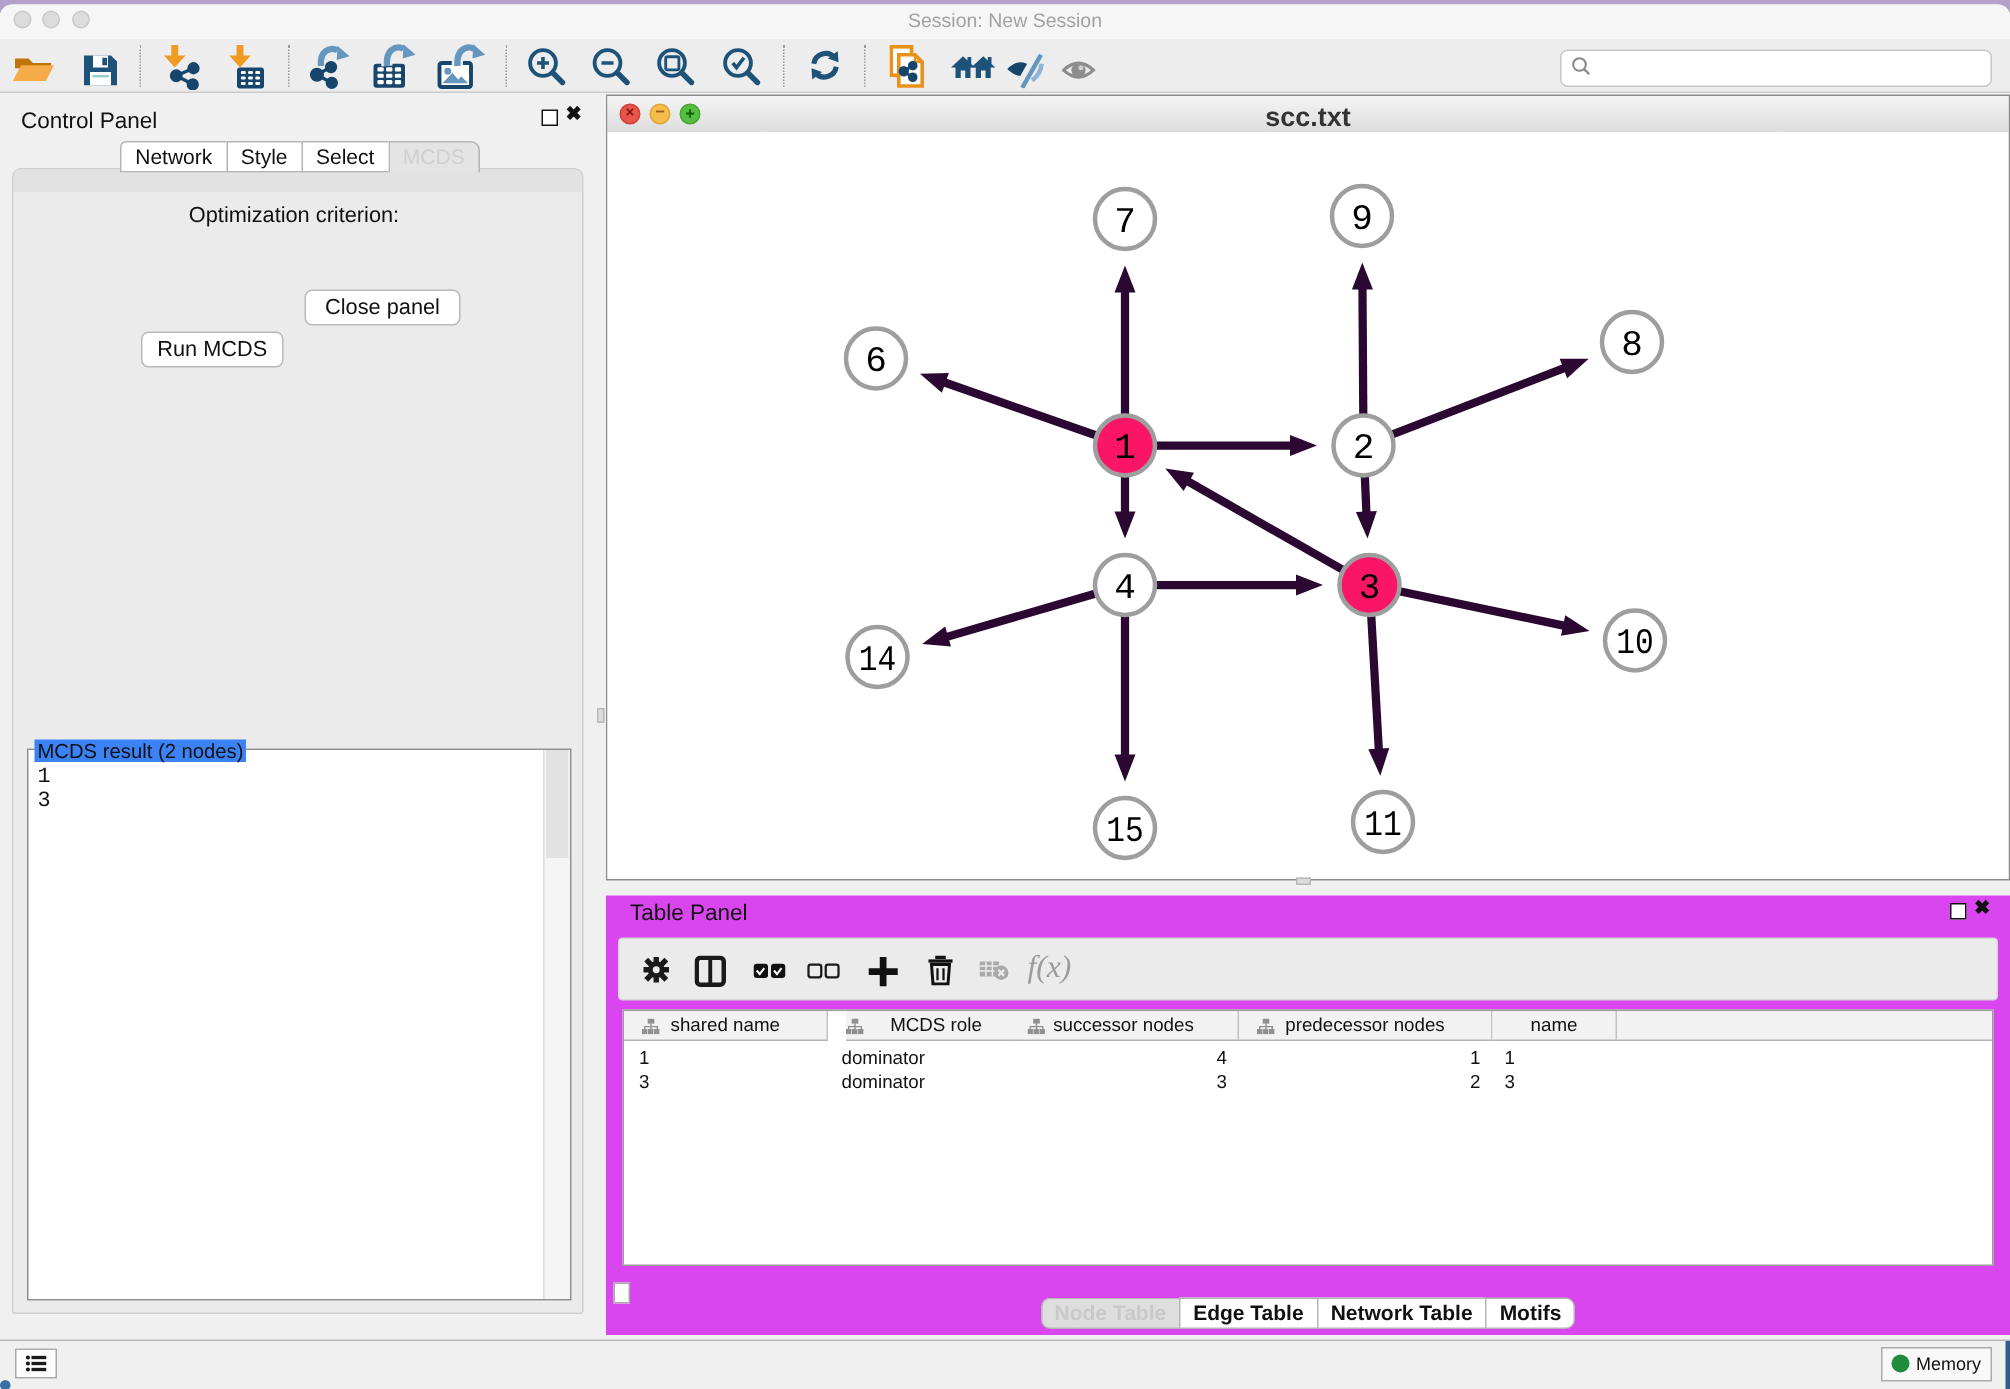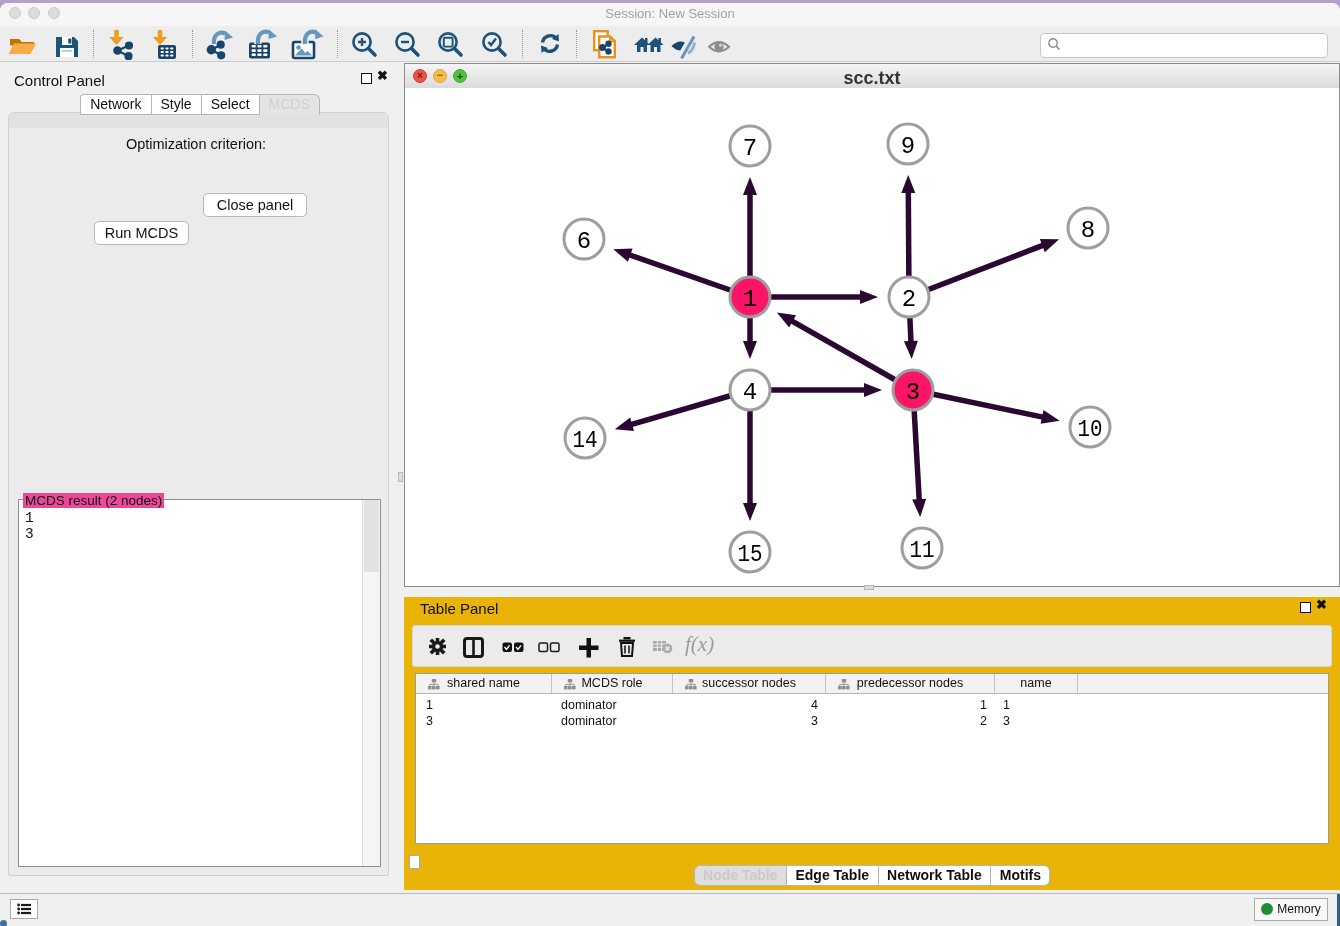--- a/index.html
+++ b/index.html
@@ -20,30 +20,30 @@
 .tabbar{position:absolute;top:32px;left:8px;width:384px;text-align:center;z-index:3;}
 .tab{display:inline-block;box-sizing:border-box;height:21px;line-height:19px;padding:0 9px;background:#fff;border:1px solid #b5b5b5;border-right:none;font-size:14px;color:#111;vertical-align:top;}
 .tab.first{border-radius:4px 0 0 0;}
 .tab.sel{background:#e4e4e4;color:#cfd0cf;border-right:1px solid #b5b5b5;border-bottom:none;border-radius:0 6px 0 0;}
 .cp-pane{position:absolute;left:8px;top:50px;width:381px;height:764px;background:#ebebeb;border:1px solid #d0d0d0;border-radius:6px 6px 2px 2px;box-sizing:border-box;}
 .cp-pane-top{position:absolute;left:0;top:0;width:100%;height:15px;background:#e2e2e2;border-radius:6px 6px 0 0;}
 .opt-label{position:absolute;top:74px;width:100%;text-align:center;font-size:14.5px;color:#111;}
 .dropdown{position:absolute;left:44px;top:96px;width:310px;height:24px;background:#fff;border:1px solid #b9b9b9;border-radius:5px;box-sizing:border-box;font-size:14.5px;line-height:22px;padding-left:13px;color:#111;}
 .btn{position:absolute;height:24px;background:#fff;border:1px solid #b9b9b9;border-radius:5px;box-sizing:border-box;font-size:14.5px;text-align:center;line-height:22px;color:#111;}
 .fieldset{position:absolute;left:18px;top:437px;width:363px;height:368px;background:#fff;border:1px solid #8f8f8f;box-sizing:border-box;}
-.fieldset-legend{position:absolute;left:4px;top:-7px;background:#ec4899;padding:0 2px;font-size:13.5px;color:#111;}
+.fieldset-legend{position:absolute;left:4px;top:-7px;background:#3b82f6;padding:0 2px;font-size:13.5px;color:#111;}
 .scrollv{position:absolute;right:0px;top:0px;width:17px;height:366px;background:#f5f5f5;border-left:1px solid #dcdcdc;}
 .scrollthumb{position:absolute;left:1px;top:0px;width:15px;height:72px;background:#e2e2e2;}
 
 .netframe{position:absolute;left:404px;top:63px;width:936px;height:524px;border:1px solid #8b8b8b;box-sizing:border-box;background:#fff;}
 .net-title{position:absolute;left:0;top:0;width:100%;height:24px;background:linear-gradient(#f5f5f5,#dcdcdc);border-bottom:1px solid #9a9a9a;}
 .net-title-text{position:absolute;width:100%;top:4px;text-align:center;font-size:18px;font-weight:bold;color:#333;}
 .mtl{position:absolute;top:5px;width:14px;height:14px;border-radius:50%;box-sizing:border-box;}
 
-.tp{position:absolute;left:404px;top:597px;width:936px;height:293px;background:#eab308;}
+.tp{position:absolute;left:404px;top:597px;width:936px;height:293px;background:#d946ef;}
 .tbl-toolbar{position:absolute;left:8px;top:28px;width:920px;height:42px;background:#ebebeb;border:1px solid #d6d6d6;border-radius:3px;box-sizing:border-box;}
 .tbl-box{position:absolute;left:11px;top:76px;width:914px;height:171px;background:#fff;border:1px solid #9c9c9c;box-sizing:border-box;}
 .thead{position:absolute;left:0;top:0;height:20px;background:#f2f2f2;border-right:1px solid #c2c2c2;border-bottom:1px solid #b5b5b5;box-sizing:border-box;text-align:center;font-size:12.5px;color:#111;line-height:19px;}
 .trow{position:absolute;font-size:12.5px;color:#111;height:16px;line-height:16px;}
 .btab{display:inline-block;box-sizing:border-box;height:21px;line-height:19px;padding:0 8.5px;background:#fff;border:1px solid #b5b5b5;border-right:none;font-size:14px;font-weight:bold;color:#111;vertical-align:top;}
 .btab.sel{background:#dedede;color:#c8cac8;border-radius:6px 0 0 6px;border-right:none;}
 .btab.last{border-right:1px solid #b5b5b5;border-radius:0 6px 6px 0;}
 
 .statusbar{position:absolute;left:0;top:893px;width:1340px;height:33px;background:#f0f0f0;border-top:1px solid #b9b9b9;box-sizing:border-box;}
 </style>
@@ -339,21 +339,21 @@
       <div class="thead" style="left:0px;width:136px;">shared name</div>
       <svg style="position:absolute;left:12px;top:5px" width="12" height="11" viewBox="0 0 12 11">
 <g fill="#909090">
           <rect x="3.8" y="0" width="4.4" height="3.4"></rect>
           <rect x="0" y="7" width="3.6" height="3.4"></rect>
           <rect x="4" y="7" width="3.6" height="3.4"></rect>
           <rect x="8" y="7" width="3.6" height="3.4"></rect>
         </g>
 <path d="M6,3.4 v2 M1.8,7 v-1.6 h8.4 v1.6 M6,5.4 v1.6" stroke="#909090" stroke-width="0.9" fill="none"></path>
       </svg>
-      <div class="thead" style="left:136px;width:121px;">MCDS role</div>
+      <div class="thead" style="left:148px;width:121px;">MCDS role</div>
       <svg style="position:absolute;left:148px;top:5px" width="12" height="11" viewBox="0 0 12 11">
 <g fill="#909090">
           <rect x="3.8" y="0" width="4.4" height="3.4"></rect>
           <rect x="0" y="7" width="3.6" height="3.4"></rect>
           <rect x="4" y="7" width="3.6" height="3.4"></rect>
           <rect x="8" y="7" width="3.6" height="3.4"></rect>
         </g>
 <path d="M6,3.4 v2 M1.8,7 v-1.6 h8.4 v1.6 M6,5.4 v1.6" stroke="#909090" stroke-width="0.9" fill="none"></path>
       </svg>
       <div class="thead" style="left:257px;width:153px;">successor nodes</div>

